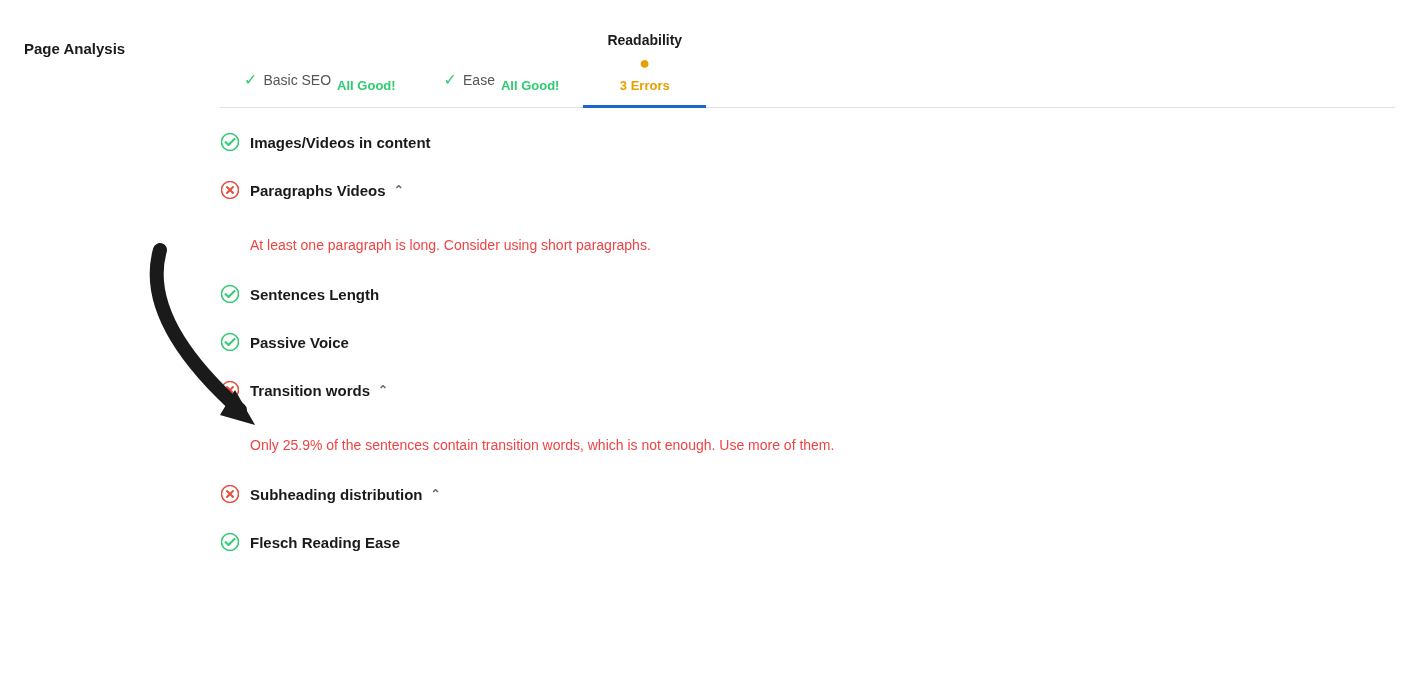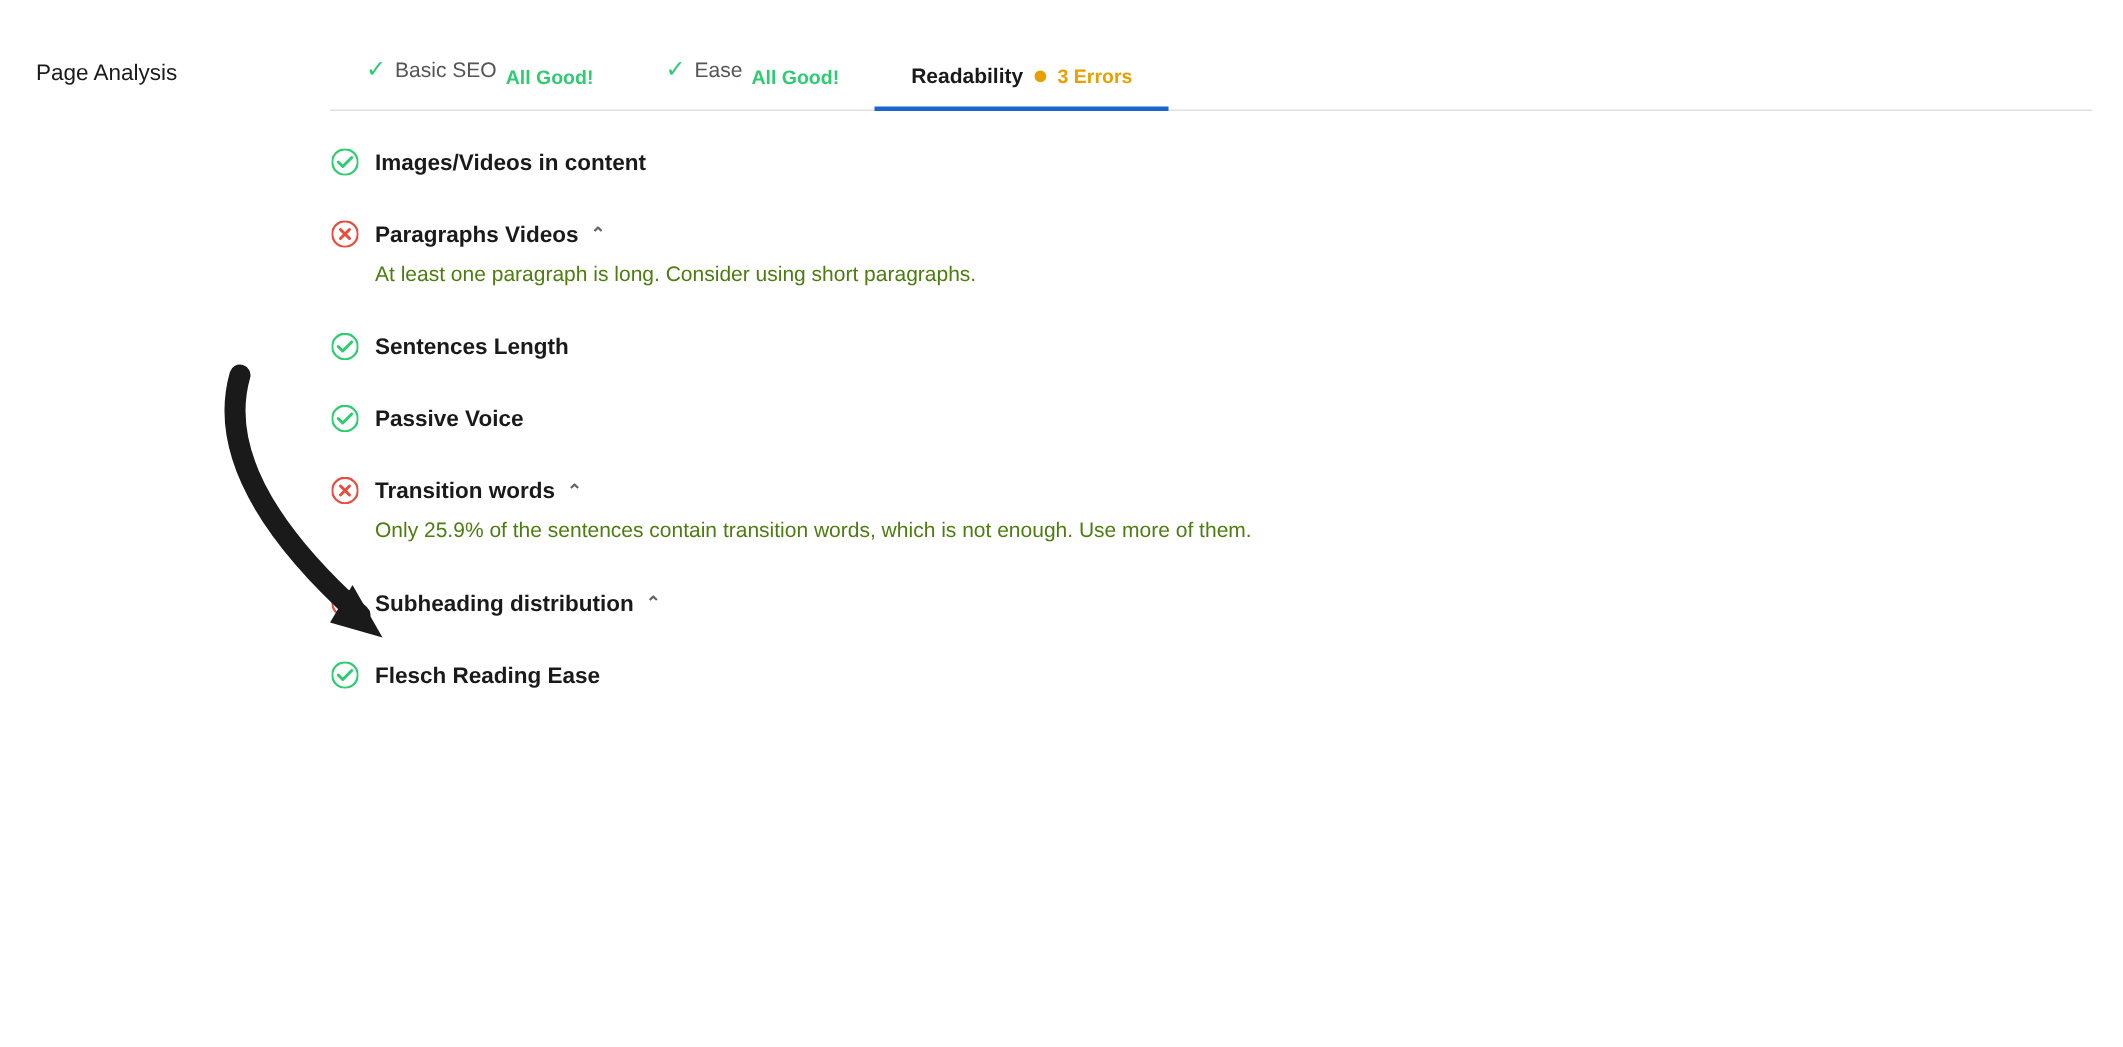--- a/index.html
+++ b/index.html
@@ -25,21 +25,21 @@
     }
 
     .sidebar {
       width: 200px;
       padding: 20px 24px;
       flex-shrink: 0;
     }
 
     .page-title {
       font-size: 15px;
-      font-weight: 400;
+      font-weight: 700;
       color: #1a1a1a;
     }
 
     .main-content {
       flex: 1;
       padding: 0 20px;
     }
 
     
     .tabs {
@@ -61,20 +61,21 @@
       gap: 6px;
       border-bottom: 3px solid transparent;
       margin-bottom: -1px;
       white-space: nowrap;
     }
 
     .tab.active {
       color: #1a1a1a;
       border-bottom: 3px solid #1a66cc;
       font-weight: 600;
+      flex-direction: column;
     }
 
     .tab-status-good {
       color: #2ecc71;
       font-size: 13px;
       font-weight: 600;
       margin-top: 12px;
     }
 
     .tab-status-error {
@@ -126,23 +127,24 @@
       font-size: 15px;
       font-weight: 700;
       color: #1a1a1a;
       display: flex;
       align-items: center;
       gap: 8px;
     }
 
     .item-description {
       font-size: 14px;
-      color: #4d7c0f;
+      color: #ef4444;
       margin-left: 30px;
       line-height: 1.5;
+      margin-top: 29px;
     }
 
     .chevron {
       font-size: 12px;
       color: #666;
     }
 
     
     .arrow-container {
       position: absolute;

